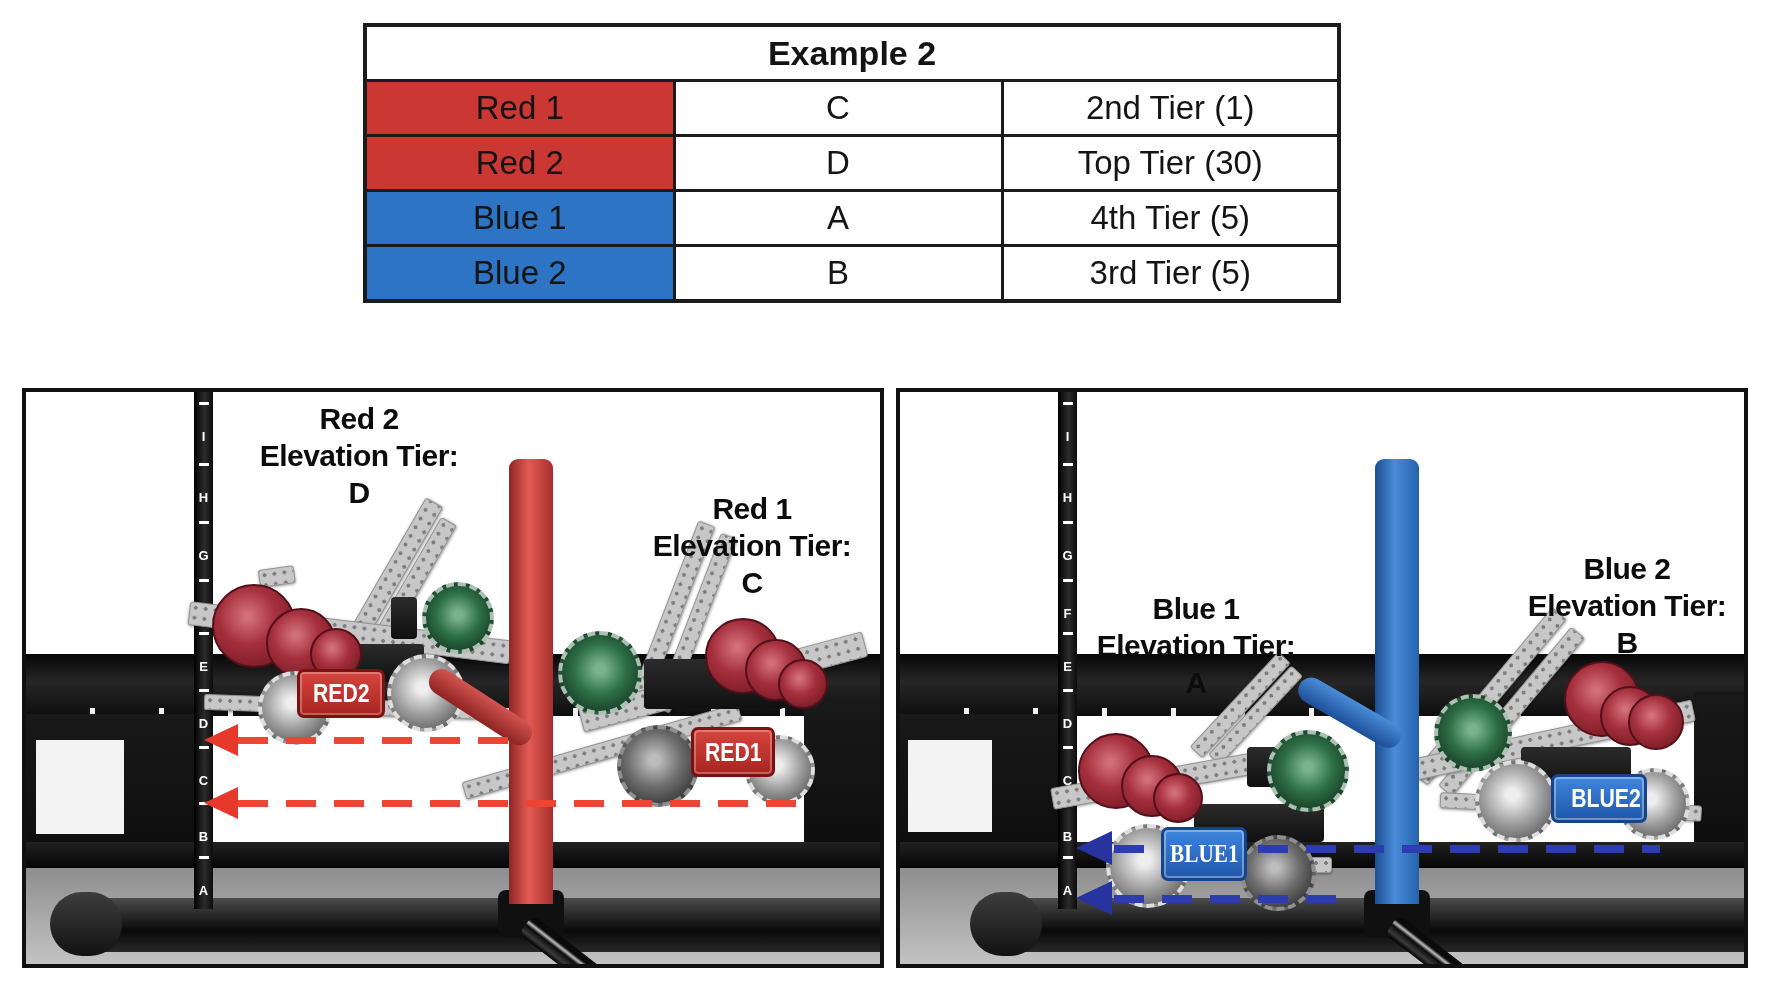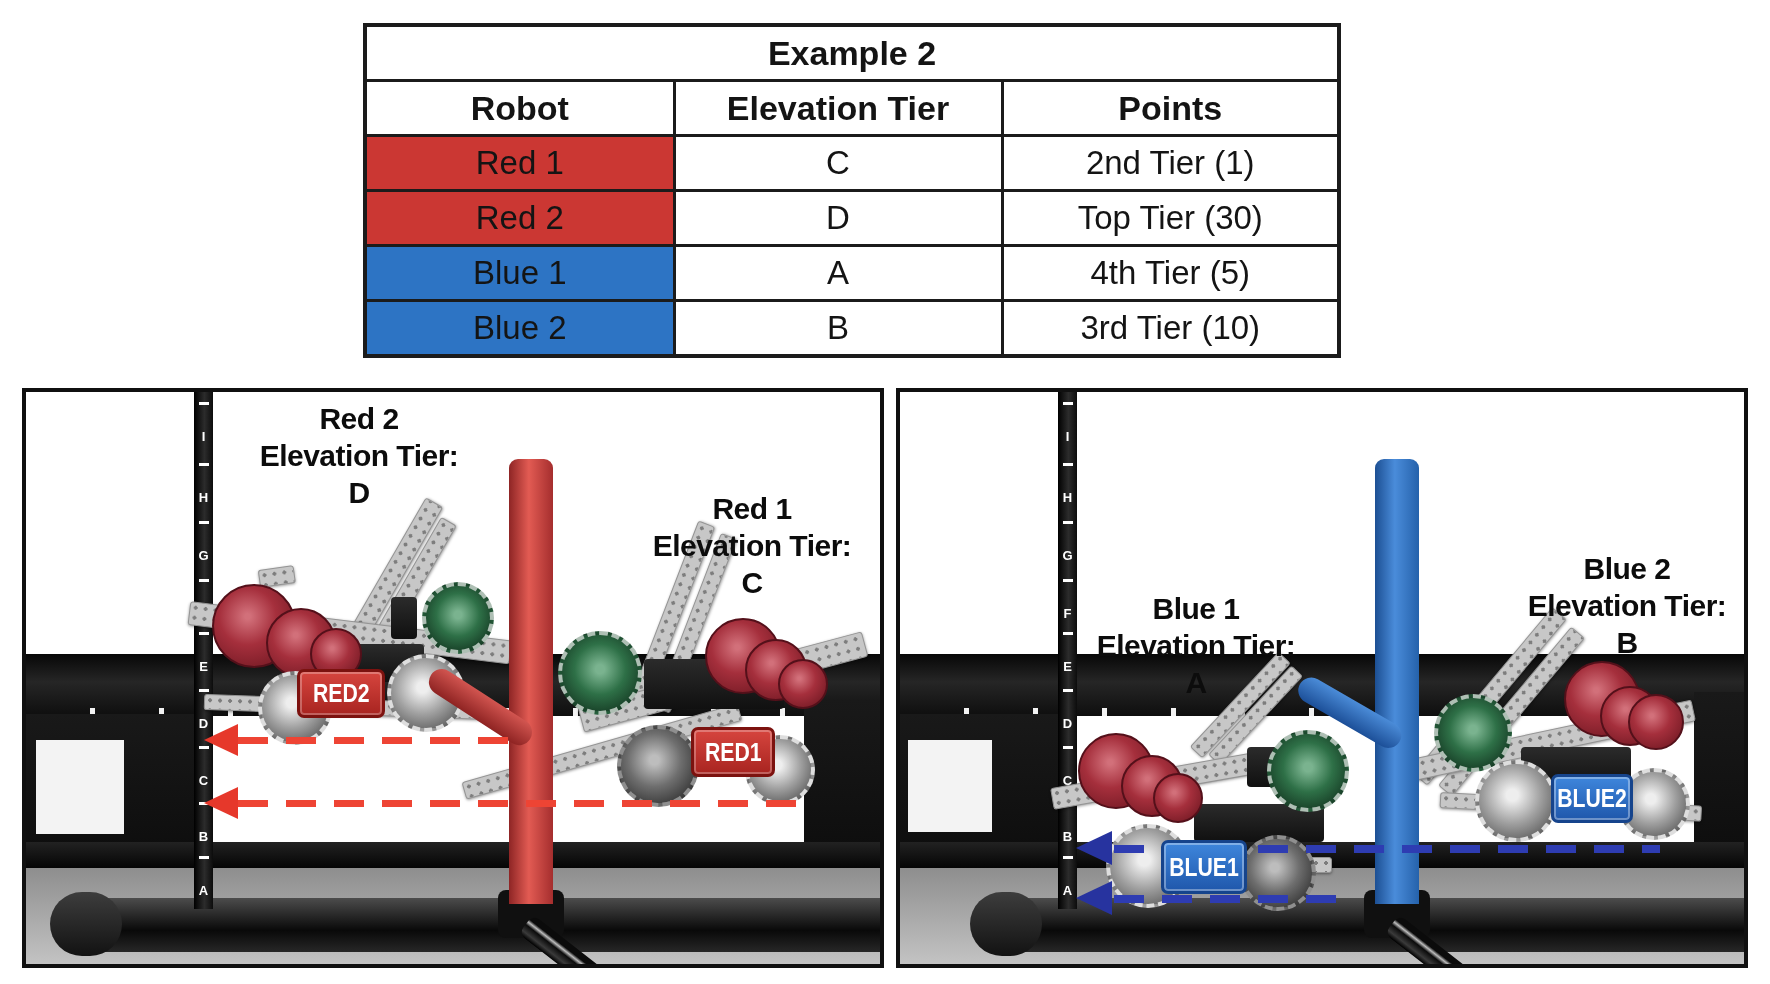--- a/index.html
+++ b/index.html
@@ -90,43 +90,38 @@
     <colgroup>
         <col style="width:309px">
         <col style="width:328px">
         <col style="width:337px">
       </colgroup>
     <tbody>
         <tr>
           <td colspan="3" class="t-title">Example 2</td>
         </tr>
     <tr>
-      <th>Robot</th>
-      <th>Elevation Tier</th>
-      <th>Points</th>
-    </tr>
-    <tr>
       <td class="cell-red">Red 1</td>
       <td>C</td>
       <td>2nd Tier (1)</td>
     </tr>
     <tr>
       <td class="cell-red">Red 2</td>
       <td>D</td>
       <td>Top Tier (30)</td>
     </tr>
     <tr>
       <td class="cell-blue">Blue 1</td>
       <td>A</td>
       <td>4th Tier (5)</td>
     </tr>
     <tr>
       <td class="cell-blue">Blue 2</td>
       <td>B</td>
-      <td>3rd Tier (10)</td>
+      <td>3rd Tier (5)</td>
     </tr>
   </tbody>
     </table>
 
   <div class="photo left">
     <div class="floor"></div>
     <div class="wall-top"></div>
     <div class="rail-ticks"></div>
     <div class="wall-block" style="left:0;top:322px;width:172px;height:134px;">
       <div class="wall-window" style="left:10px;top:26px;width:88px;height:94px;"></div>
@@ -242,38 +237,38 @@
       <div class="rb" style="left:270px;top:465px;width:160px;height:14px;"></div>
       <div class="ch" style="left:294px;top:412px;width:130px;height:38px;"></div>
       <div class="ch" style="left:347px;top:355px;width:37px;height:40px;"></div>
       <div class="disc" style="left:178px;top:341px;width:72px;height:72px;"></div>
       <div class="disc" style="left:221px;top:363px;width:58px;height:58px;"></div>
       <div class="disc" style="left:253px;top:381px;width:46px;height:46px;"></div>
       <div class="gw" style="left:367px;top:338px;width:74px;height:74px;"></div>
       <div class="ow" style="left:206px;top:432px;width:76px;height:76px;"></div>
       <div class="ow dark" style="left:340px;top:443px;width:68px;height:68px;"></div>
     </div>
-    <div class="plate blue" style="left:261px;top:448px;width:80px;height:48px;">
+    <div class="plate blue" style="left:261px;top:435px;width:80px;height:48px;font-family:Liberation Serif, serif;">
         <span>BLUE1</span>
       </div>
 
     <div class="robot">
       <div class="rb" style="left:520px;top:378px;width:215px;height:17px;transform:rotate(-50deg);"></div>
       <div class="rb" style="left:545px;top:390px;width:205px;height:16px;transform:rotate(-50deg);"></div>
       <div class="rb" style="left:508px;top:368px;width:290px;height:20px;transform:rotate(-12deg);"></div>
       <div class="rb" style="left:540px;top:400px;width:260px;height:14px;transform:rotate(3deg);"></div>
       <div class="ch" style="left:621px;top:355px;width:110px;height:40px;"></div>
       <div class="disc" style="left:664px;top:269px;width:72px;height:72px;"></div>
       <div class="disc" style="left:700px;top:294px;width:56px;height:56px;"></div>
       <div class="disc" style="left:728px;top:302px;width:52px;height:52px;"></div>
       <div class="gw" style="left:534px;top:302px;width:70px;height:70px;"></div>
       <div class="ow" style="left:575px;top:368px;width:74px;height:74px;"></div>
       <div class="ow" style="left:718px;top:376px;width:64px;height:64px;"></div>
     </div>
-    <div class="plate blue" style="left:651px;top:382px;width:76px;height:43px;">
+    <div class="plate blue" style="left:651px;top:382px;width:76px;height:43px;padding-left:14px;">
         <span>BLUE2</span>
       </div>
 
     <div class="dash blue" style="left:214px;top:453px;width:546px;"></div>
     <div class="dash blue" style="left:214px;top:503px;width:230px;"></div>
     <div class="ahead blue" style="left:176px;top:439px;"></div>
     <div class="ahead blue" style="left:176px;top:489px;"></div>
 
     <div class="photo-label" style="left:166px;top:198px;">
       <span>Blue 1</span>

